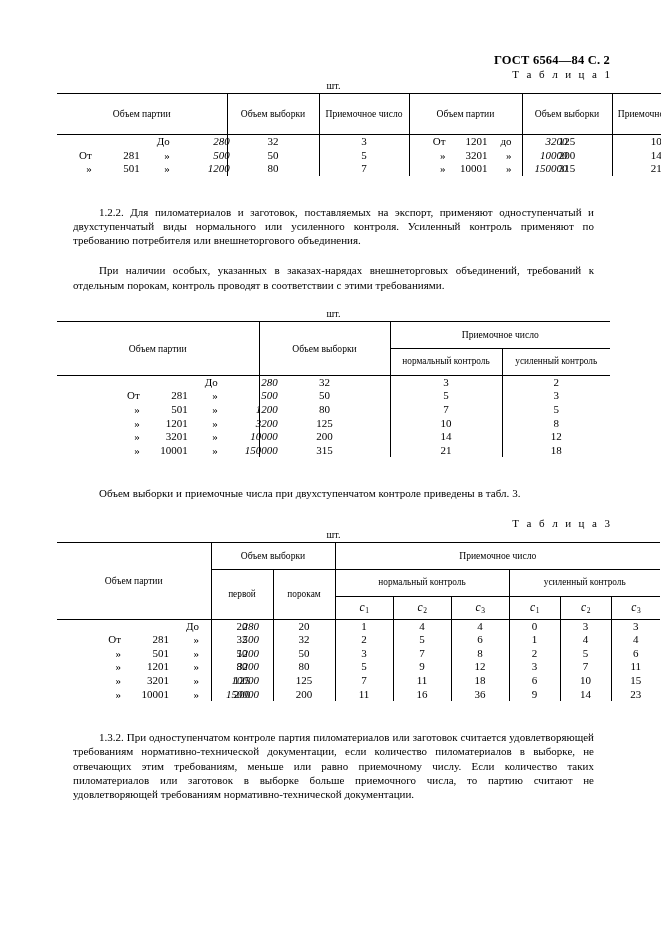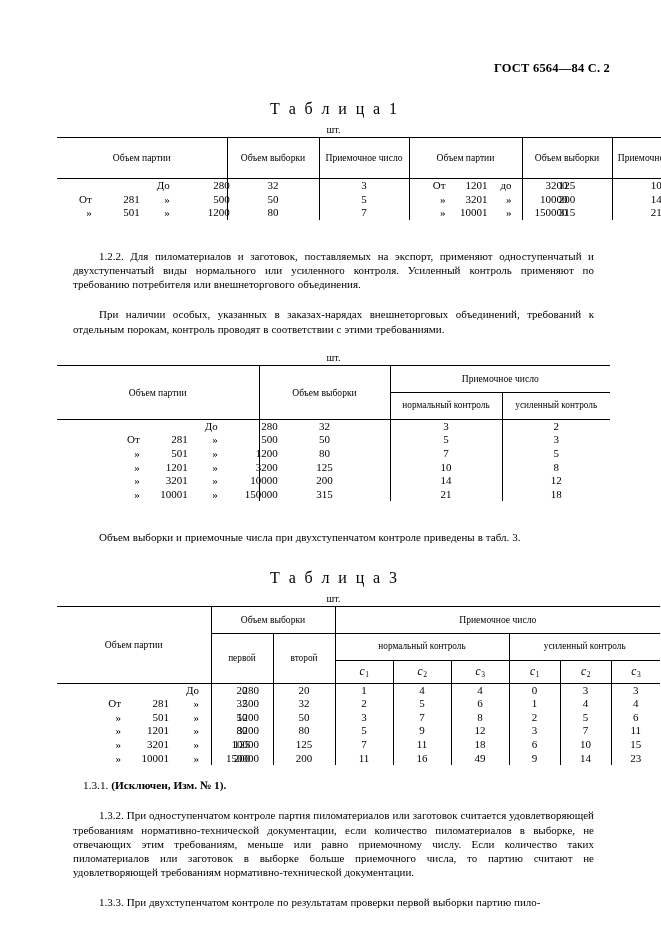--- a/index.html
+++ b/index.html
@@ -10,21 +10,21 @@
   body {
     width: 661px;
     height: 936px;
     position: relative;
     font-family: "Liberation Serif", "DejaVu Serif", serif;
     color: #000000;
     overflow: hidden;
   }
   .page {
     position: absolute;
-    left: 0; top: 16px;
+    left: 0; top: 8px;
     width: 661px;
     height: 676px;
   }
   .content {
     position: absolute;
     left: 57px;
     top: 0;
     width: 553px;
   }
 
@@ -32,31 +32,29 @@
   .running-head {
     text-align: right;
     font-weight: bold;
     font-size: 12.5px;
     letter-spacing: 0.2px;
     margin-top: 45px;
   }
 
   
   .tbl-caption {
-    text-align: center;
-    font-size: 16px;
+    text-align: right;
+    font-size: 11px;
     letter-spacing: 2.4px;
-    margin-top: 24px;
   }
   .tbl-caption .num { letter-spacing: 0; }
 
   .unit {
     text-align: center;
     font-size: 10px;
-    margin-top: 6px;
     margin-bottom: 2px;
   }
 
   
   table.gost {
     border-collapse: collapse;
     width: 553px;
     font-size: 10.2px;
     table-layout: fixed;
   }
@@ -109,21 +107,21 @@
     white-space: nowrap;
   }
   .rng i {
     font-style: normal;
     display: inline-block;
     text-align: right;
   }
   .rng .p  { width: 26px; text-align: right; }
   .rng .lo { width: 48px; }
   .rng .c  { width: 30px; }
-  .rng .hi { width: 60px; }
+  .rng .hi { width: 60px; font-style: italic; }
 
   .t1 .rng { padding-left: 6px; }
   .t1r .rng .p { width: 22px; }
   .t1r .rng .lo{ width: 42px; }
   .t1r .rng .c { width: 24px; }
   .t1r .rng .hi{ width: 56px; }
   .t1r .rng { padding-left: 14px; }
 
   .t23 .rng { padding-left: 38px; }
 
@@ -342,21 +340,21 @@
           <col style="width:49px">
       </colgroup>
       <thead>
         <tr class="rule-top">
           <th class="hcell vrule-r" rowspan="3">Объем партии</th>
           <th class="hcell two vrule-r-thick" colspan="2">Объем выборки</th>
           <th class="hcell two" colspan="6">Приемочное число</th>
         </tr>
         <tr>
           <th class="hcell sub rule-thin vrule-r" rowspan="2">первой</th>
-          <th class="hcell sub rule-thin vrule-r-thick" rowspan="2">второй</th>
+          <th class="hcell sub rule-thin vrule-r-thick" rowspan="2">порокам</th>
           <th class="hcell sub rule-thin vrule-r-thick" colspan="3">нормальный контроль</th>
           <th class="hcell sub rule-thin" colspan="3">усиленный контроль</th>
         </tr>
         <tr>
           <th class="hcell csym rule-thin vrule-r"><span class="csym"><span>c</span><sub>1</sub></span></th>
           <th class="hcell csym rule-thin vrule-r"><span class="csym"><span>c</span><sub>2</sub></span></th>
           <th class="hcell csym rule-thin vrule-r-thick"><span class="csym"><span>c</span><sub>3</sub></span></th>
           <th class="hcell csym rule-thin vrule-r"><span class="csym"><span>c</span><sub>1</sub></span></th>
           <th class="hcell csym rule-thin vrule-r"><span class="csym"><span>c</span><sub>2</sub></span></th>
           <th class="hcell csym rule-thin"><span class="csym"><span>c</span><sub>3</sub></span></th>
@@ -429,30 +427,25 @@
           <td class="dcell">15</td>
         </tr>
         <tr>
           <td class="dcell vrule-r">
             <span class="rng"><i class="p">»</i><i class="lo">10001</i><i class="c">»</i><i class="hi">150000</i></span>
           </td>
           <td class="dcell vrule-r">200</td>
           <td class="dcell vrule-r-thick">200</td>
           <td class="dcell vrule-r">11</td>
           <td class="dcell vrule-r">16</td>
-          <td class="dcell vrule-r-thick">49</td>
+          <td class="dcell vrule-r-thick">36</td>
           <td class="dcell vrule-r">9</td>
           <td class="dcell vrule-r">14</td>
           <td class="dcell">23</td>
         </tr>
       </tbody>
     </table>
 
     <div class="gap-m"></div>
-    <p class="sub-head">
-      <span>1.3.1.</span>
-      <b>(Исключен, Изм. № 1).</b>
-    </p>
     <p class="body">1.3.2. При одноступенчатом контроле партия пиломатериалов или заготовок считается удовлетворяющей требованиям нормативно-технической документации, если количество пиломатериалов в выборке, не отвечающих этим требованиям, меньше или равно приемочному числу. Если количество таких пиломатериалов или заготовок в выборке больше приемочного числа, то партию считают не удовлетворяющей требованиям нормативно-технической документации.</p>
-    <p class="body">1.3.3. При двухступенчатом контроле по результатам проверки первой выборки партию пило-</p>
 
   </div>
 </div>
 
 </body></html>

